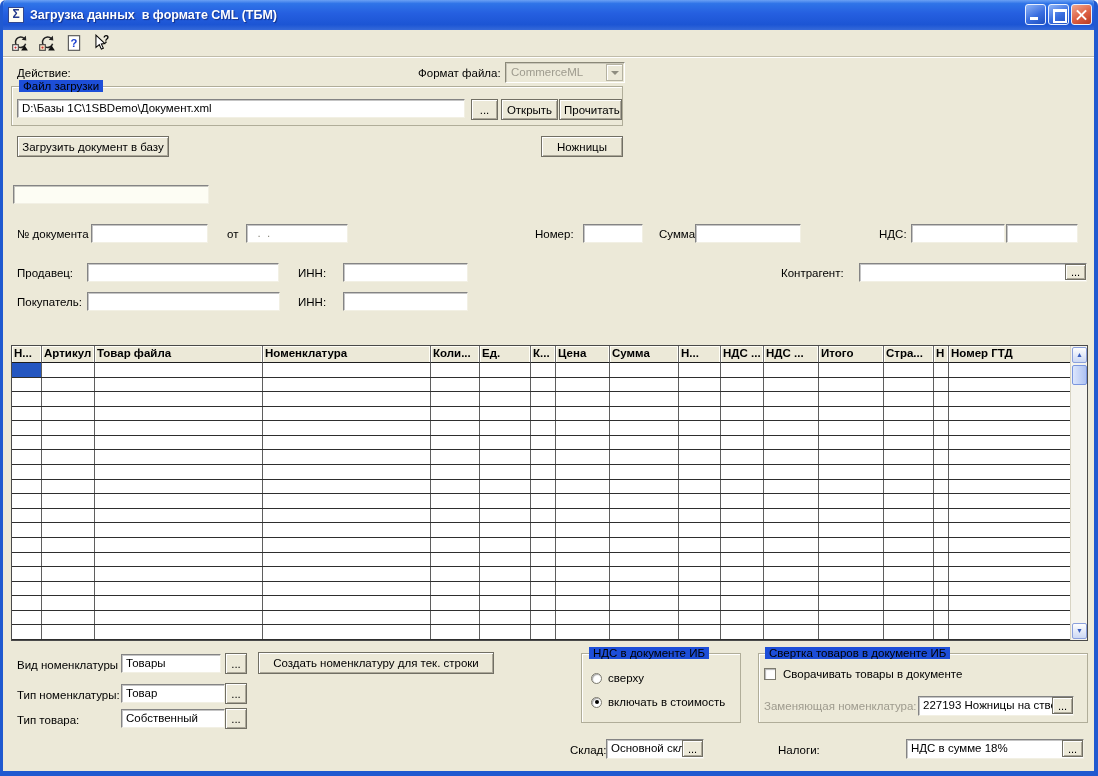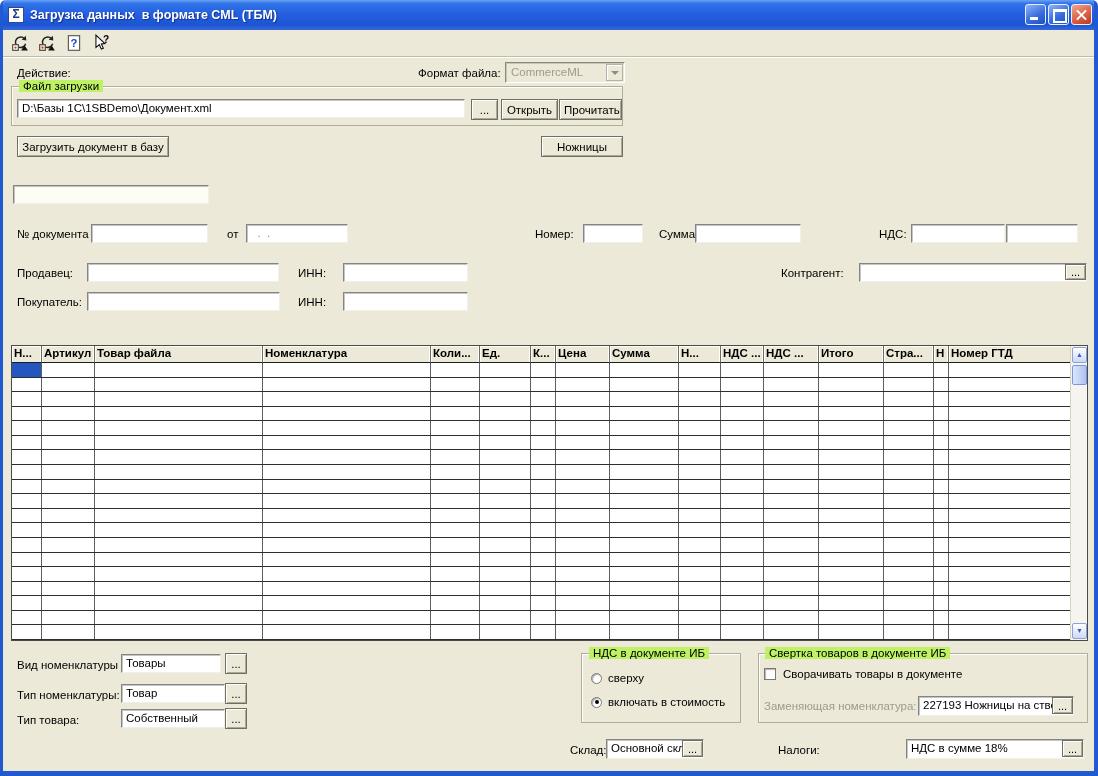--- a/index.html
+++ b/index.html
@@ -47,21 +47,21 @@
   
   .combo{position:absolute;height:21px;background:#ece9d8;border:1px solid #8a8878;
     border-right-color:#fff;border-bottom-color:#fff;box-shadow:inset 1px 1px 0 rgba(120,120,110,.3);
     padding:3px 20px 0 5px;font-size:11.5px;}
   .combo-val{color:#9e9b8e;white-space:nowrap;}
   .combo-arrow{position:absolute;right:1px;top:1px;bottom:1px;width:17px;background:#ece9d8;
     border:1px solid #b5b2a1;box-shadow:inset 1px 1px 0 #fff;}
   .combo-arrow::after{content:'';position:absolute;left:4px;top:6px;border:4px solid transparent;border-top-color:#8f8d80;}
   
   .group{position:absolute;border:1px solid #b0ad99;box-shadow:1px 1px 0 #fff inset;}
-  .group-title{position:absolute;font-size:11.5px;background:#bef264;padding:0 4px;white-space:nowrap;}
+  .group-title{position:absolute;font-size:11.5px;background:#1d4ed8;padding:0 4px;white-space:nowrap;}
   
   .grid{position:absolute;left:8px;top:345px;width:1077px;height:296px;background:#fff;border:1px solid #4a4a4a;}
   .grid-header{position:absolute;left:0;top:0;height:17px;display:flex;}
   .gc{height:100%;overflow:hidden;white-space:nowrap;flex:none;}
   .gh{background:#ece9d8;font-weight:bold;font-size:11.5px;line-height:15px;padding-left:2px;
     border-right:1px solid #6b6b6b;box-shadow:inset 1px 1px 0 #fffef6, inset -1px 0 0 #fffef6;
     border-bottom:1px solid #1d1d1d;}
   .grid-body{position:absolute;left:0;top:17px;bottom:0;width:1058px;display:flex;flex-direction:column;}
   .grow{flex:1;display:flex;border-bottom:1px solid #2e2e2e;}
   .grow .gc{border-right:1px solid #5f5f5f;background:#fff;}
@@ -559,20 +559,21 @@
     <span class="tbt">Товар</span>
   </div>
   <button class="btn" style="left:222px;top:683px;width:22px;height:21px">...</button>
 
   <span class="lbl" style="left:14px;top:714px">Тип товара:</span>
   <div class="tb" style="left:118px;top:709px;width:104px">
     <span class="tbt">Собственный</span>
   </div>
   <button class="btn" style="left:222px;top:708px;width:22px;height:21px">...</button>
 
+  <button class="btn" style="left:255px;top:652px;width:236px;height:22px">Создать номенклатуру для тек. строки</button>
 
   <div class="group" style="left:578px;top:653px;width:160px;height:70px"></div>
   <span class="group-title" style="left:586px;top:647px">НДС в документе ИБ</span>
   <div style="position:absolute;left:588px;top:670px;width:148px">
       <div class="radio-row">
         <span class="radio"></span>
         <span>сверху</span>
       </div>
       <div class="radio-row">
         <span class="radio on"></span>

